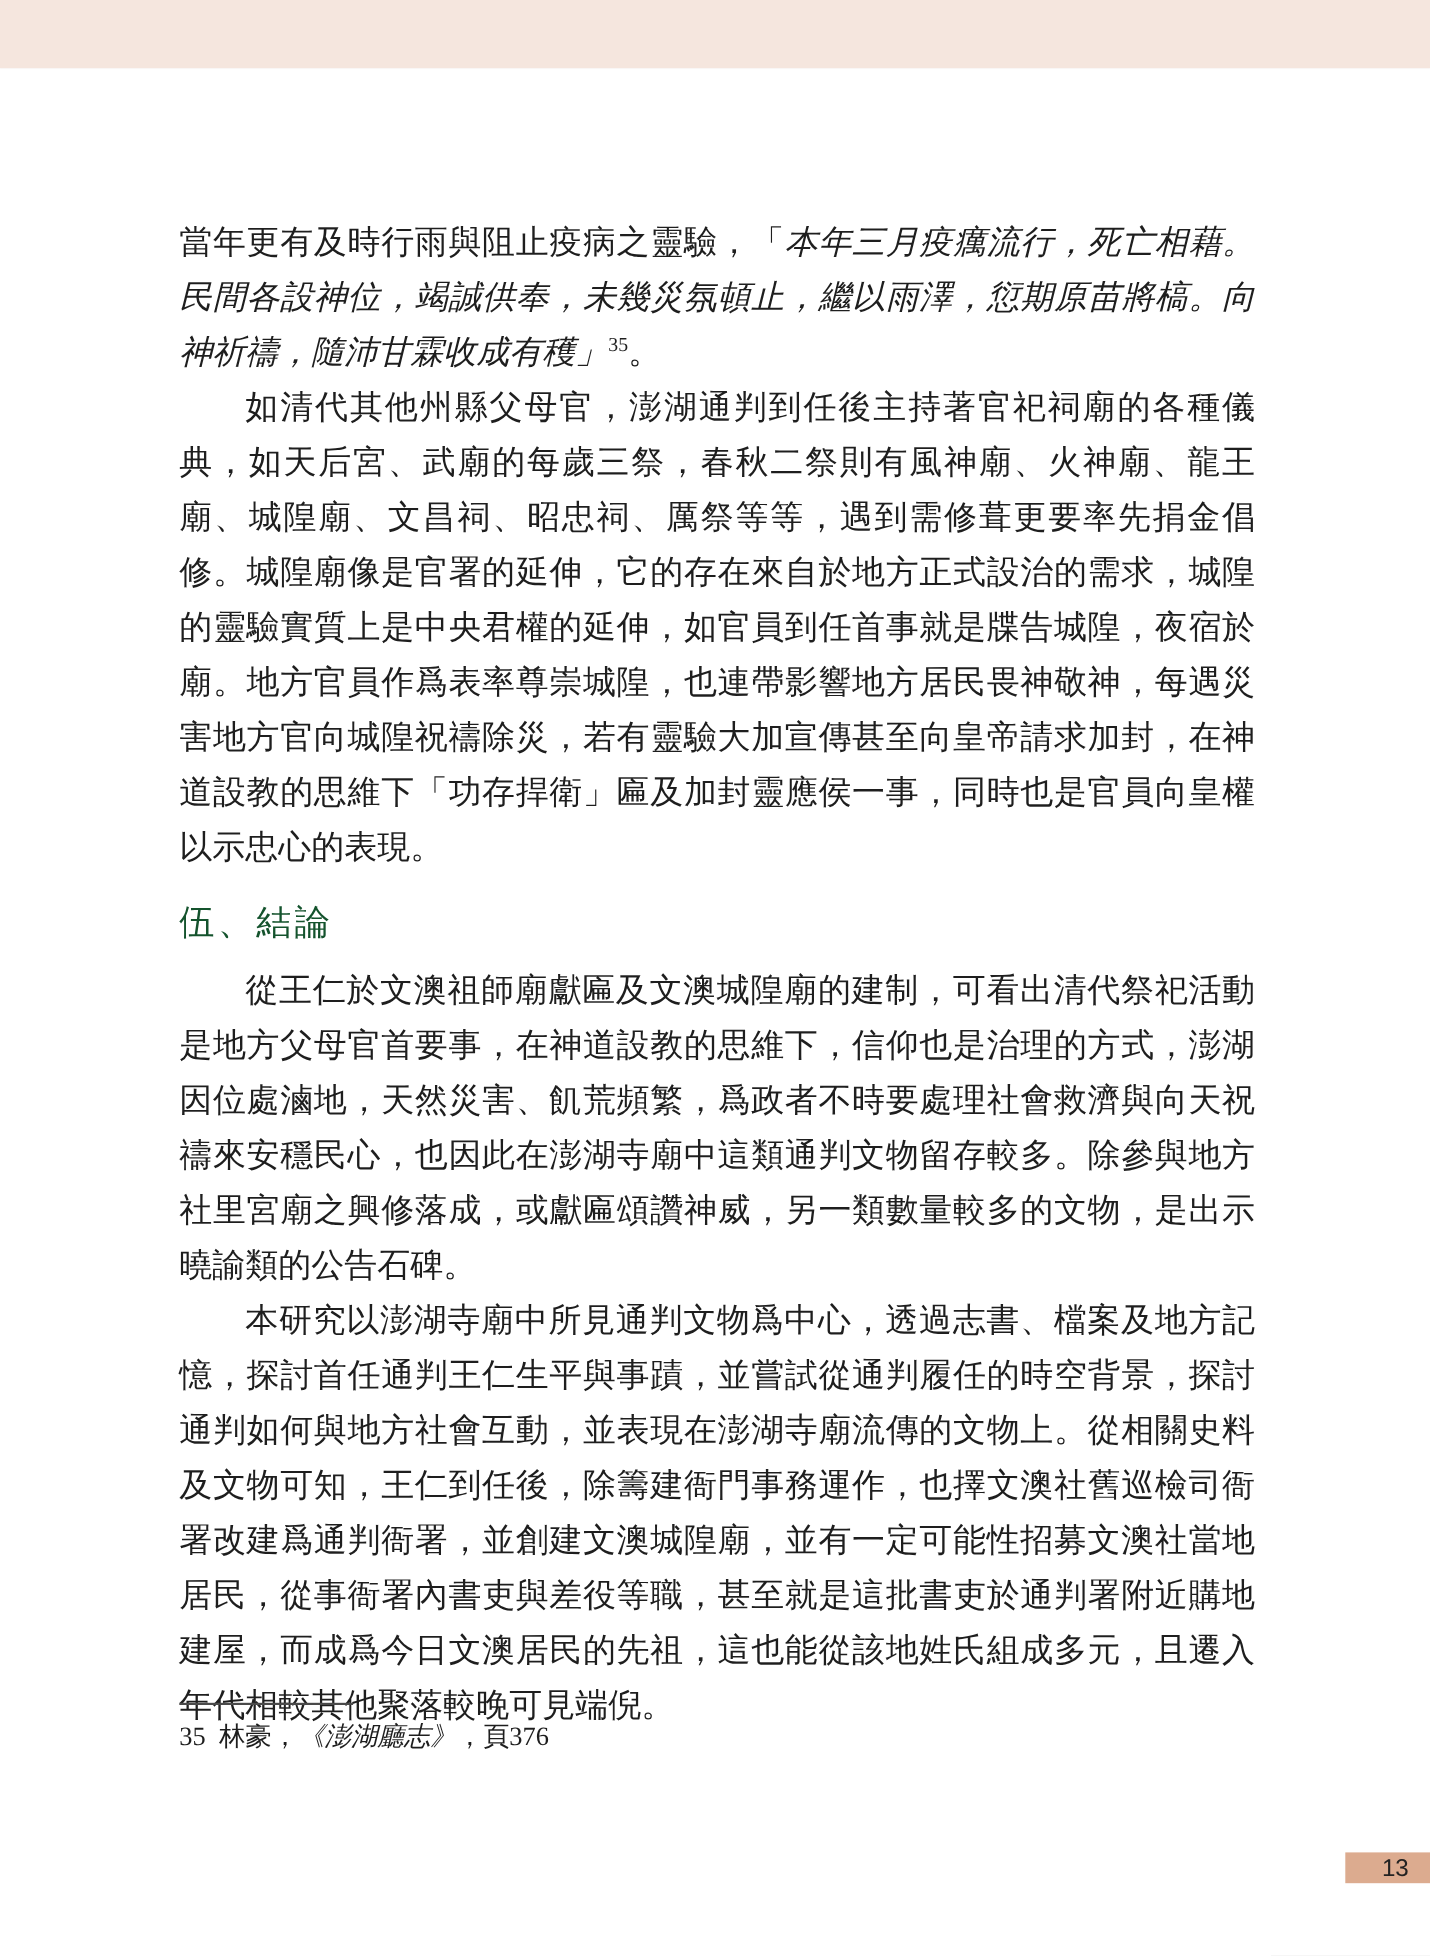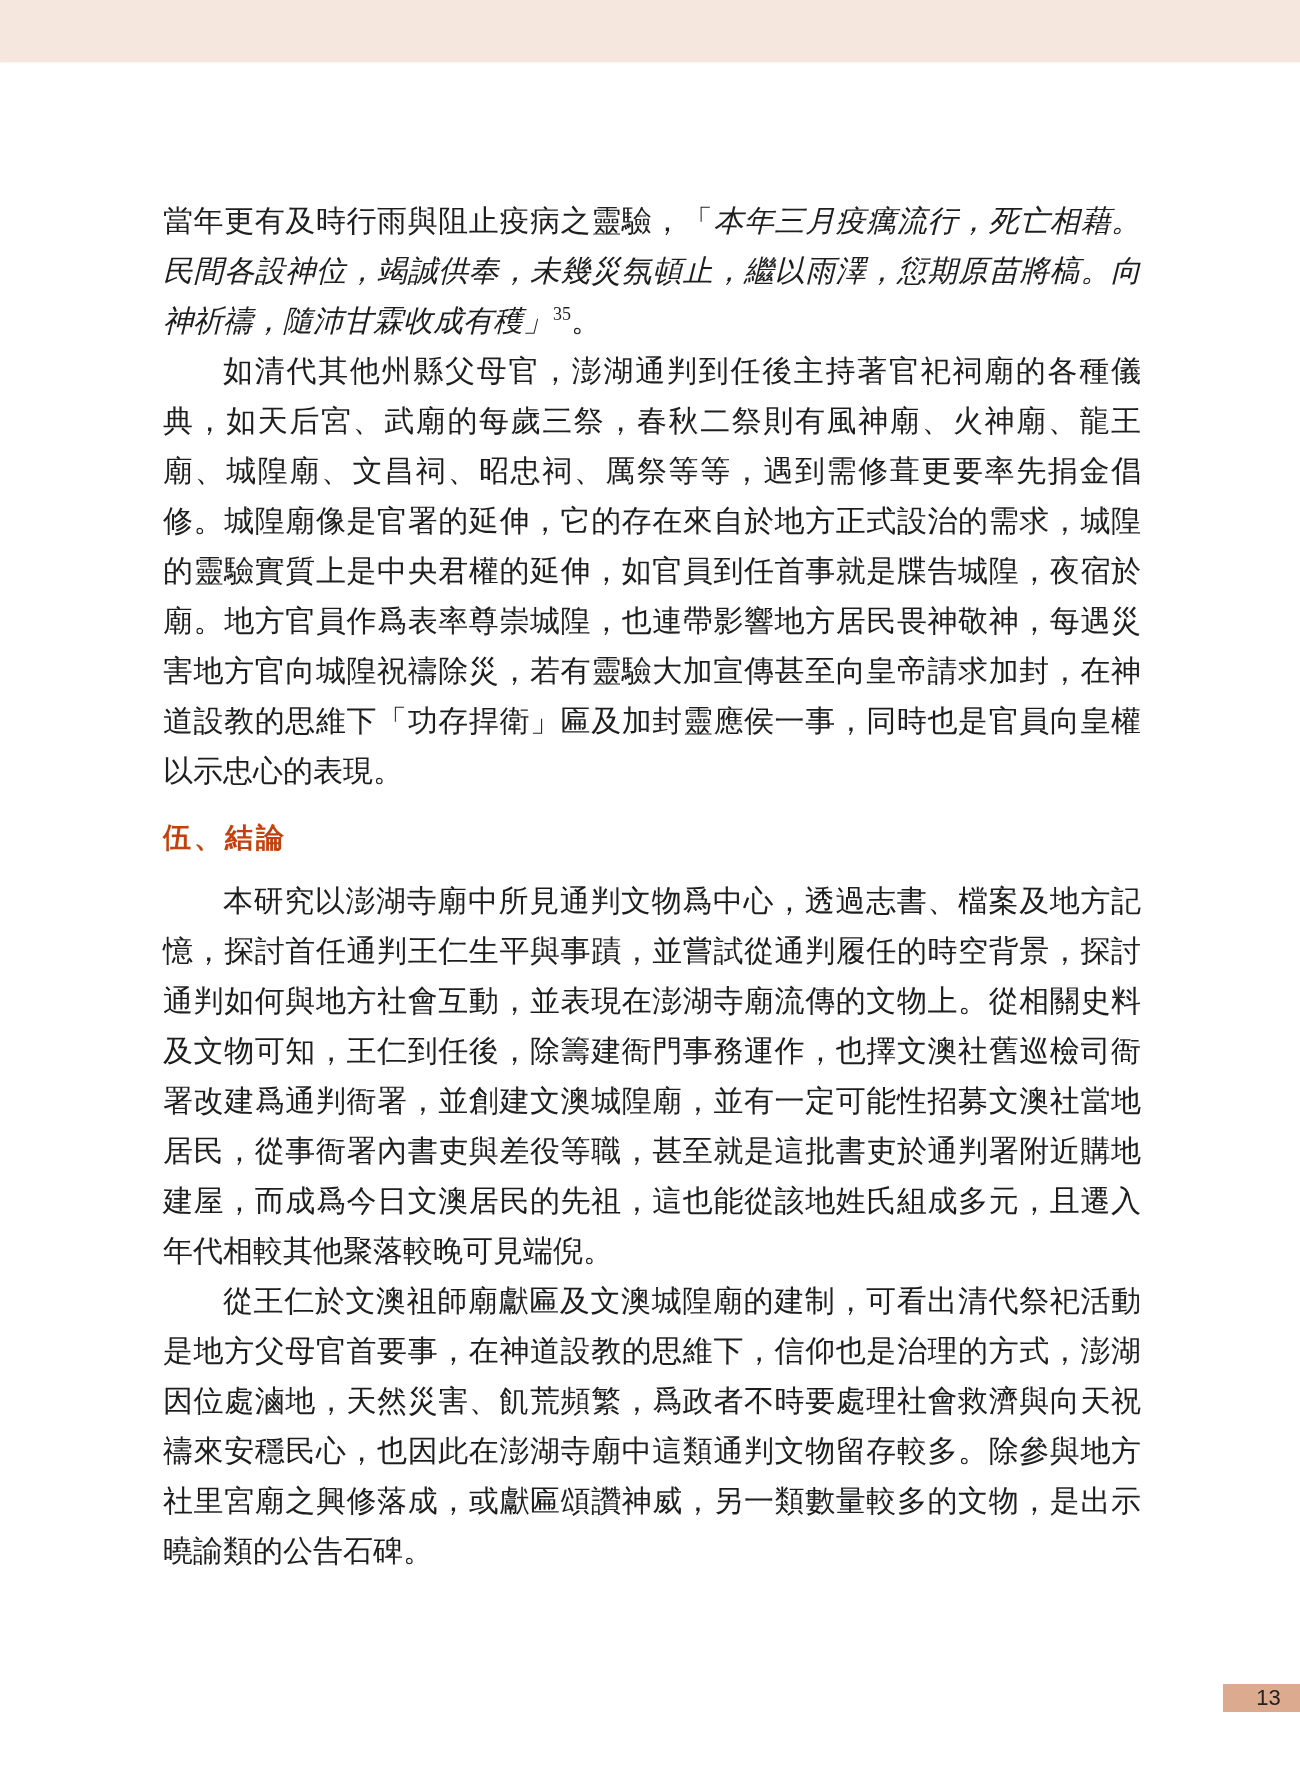--- a/index.html
+++ b/index.html
@@ -38,25 +38,25 @@
   }
   .fn-ref {
     font-size: 18px;
     line-height: 0;
     vertical-align: super;
     font-style: normal;
   }
   .section-heading {
     margin: 16px 0 12px 0;
     font-family: "Liberation Sans", sans-serif;
-    font-weight: 700;
-    font-size: 28px;
+    font-weight: 400;
+    font-size: 32px;
     line-height: 52px;
     letter-spacing: 3px;
-    color: #c2410c;
+    color: #14532d;
     text-indent: 0;
   }
   .footnote {
     position: absolute;
     left: 163px;
     top: 1548px;
     width: 978px;
   }
   .fn-rule {
     width: 158px;
@@ -94,22 +94,26 @@
   <div class="topbar"></div>
 
   <main class="body-text">
 
     <p class="para continuation"><span>當年更有及時行雨與阻止疫病之靈驗，「</span><span class="kai">本年三月疫癘流行，死亡相藉。民間各設神位，竭誠供奉，未幾災氛頓止，繼以雨澤，愆期原苗將槁。向神祈禱，隨沛甘霖收成有穫」</span><sup class="fn-ref">35</sup><span>。</span></p>
 
     <p class="para">如清代其他州縣父母官，澎湖通判到任後主持著官祀祠廟的各種儀典，如天后宮、武廟的每歲三祭，春秋二祭則有風神廟、火神廟、龍王廟、城隍廟、文昌祠、昭忠祠、厲祭等等，遇到需修葺更要率先捐金倡修。城隍廟像是官署的延伸，它的存在來自於地方正式設治的需求，城隍的靈驗實質上是中央君權的延伸，如官員到任首事就是牒告城隍，夜宿於廟。地方官員作爲表率尊崇城隍，也連帶影響地方居民畏神敬神，每遇災害地方官向城隍祝禱除災，若有靈驗大加宣傳甚至向皇帝請求加封，在神道設教的思維下「功存捍衛」匾及加封靈應侯一事，同時也是官員向皇權以示忠心的表現。</p>
 
     <h2 class="section-heading">伍、結論</h2>
 
+    <p class="para">從王仁於文澳祖師廟獻匾及文澳城隍廟的建制，可看出清代祭祀活動是地方父母官首要事，在神道設教的思維下，信仰也是治理的方式，澎湖因位處滷地，天然災害、飢荒頻繁，爲政者不時要處理社會救濟與向天祝禱來安穩民心，也因此在澎湖寺廟中這類通判文物留存較多。除參與地方社里宮廟之興修落成，或獻匾頌讚神威，另一類數量較多的文物，是出示曉諭類的公告石碑。</p>
+
     <p class="para">本研究以澎湖寺廟中所見通判文物爲中心，透過志書、檔案及地方記憶，探討首任通判王仁生平與事蹟，並嘗試從通判履任的時空背景，探討通判如何與地方社會互動，並表現在澎湖寺廟流傳的文物上。從相關史料及文物可知，王仁到任後，除籌建衙門事務運作，也擇文澳社舊巡檢司衙署改建爲通判衙署，並創建文澳城隍廟，並有一定可能性招募文澳社當地居民，從事衙署內書吏與差役等職，甚至就是這批書吏於通判署附近購地建屋，而成爲今日文澳居民的先祖，這也能從該地姓氏組成多元，且遷入年代相較其他聚落較晚可見端倪。</p>
-
-    <p class="para">從王仁於文澳祖師廟獻匾及文澳城隍廟的建制，可看出清代祭祀活動是地方父母官首要事，在神道設教的思維下，信仰也是治理的方式，澎湖因位處滷地，天然災害、飢荒頻繁，爲政者不時要處理社會救濟與向天祝禱來安穩民心，也因此在澎湖寺廟中這類通判文物留存較多。除參與地方社里宮廟之興修落成，或獻匾頌讚神威，另一類數量較多的文物，是出示曉諭類的公告石碑。</p>
 
   </main>
 
+  <footer class="footnote">
+    <div class="fn-rule"></div>
+    <div class="fn-line"><span class="fn-marker">35</span><span>林豪，</span><span class="kai">《澎湖廳志》</span><span>，頁376</span></div>
+  </footer>
 
   <div class="page-badge"><span>13</span></div>
 
 </div>
 
 </body></html>

